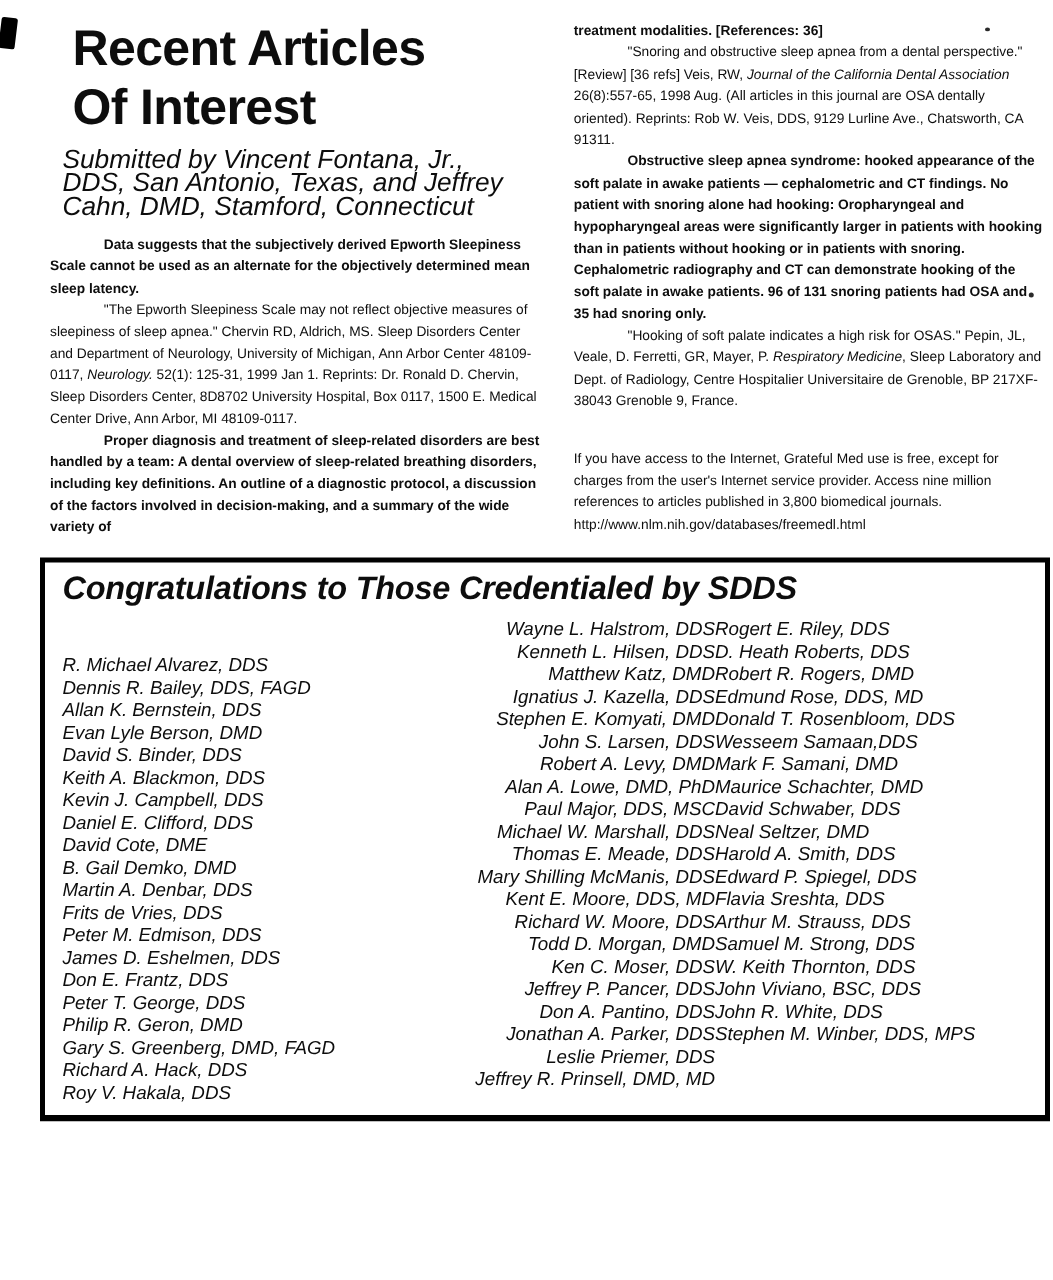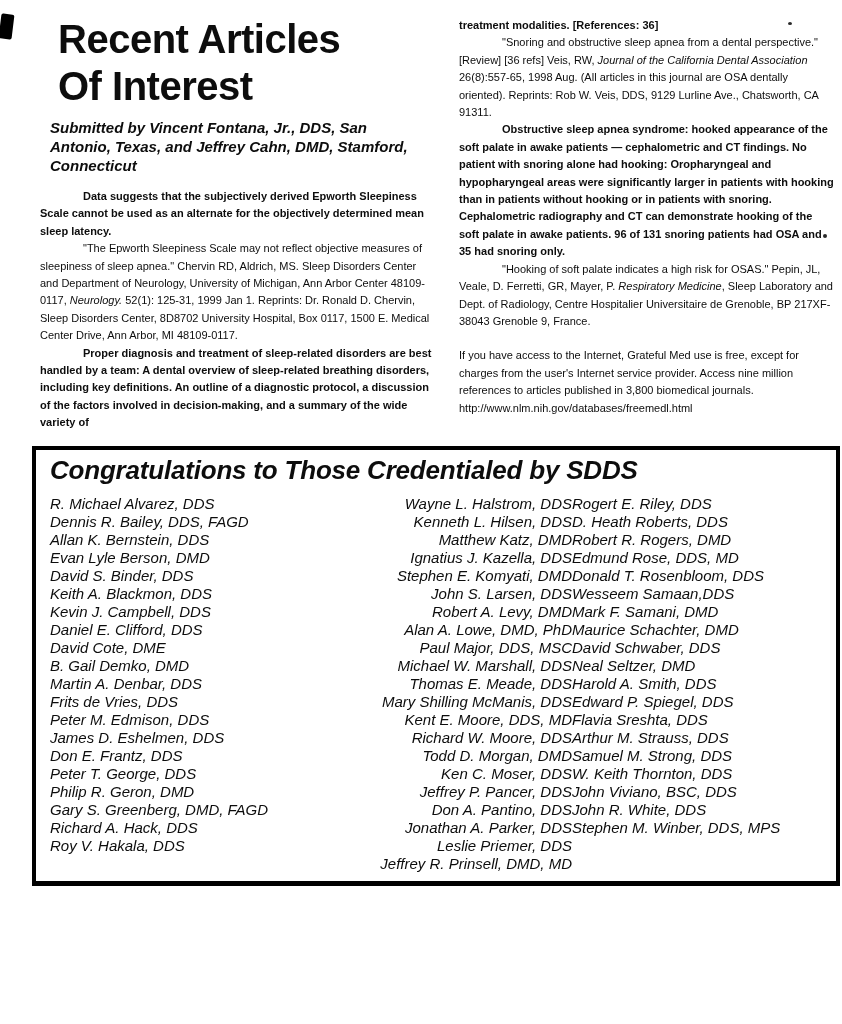--- a/index.html
+++ b/index.html
@@ -17,45 +17,45 @@
   
   .columns { display: flex; gap: 23px; }
   .col-left  { width: 396px; flex: none; }
   .col-right { width: 375px; flex: none; padding-top: 1px; }
 
   .title {
     font-size: 40px; line-height: 47px; font-weight: bold;
     letter-spacing: -0.5px; margin: 0 0 8px 18px;
   }
   .byline {
-    font-style: italic; font-weight: bold;
-    font-size: 15px; line-height: 19px;
+    font-style: italic; font-weight: normal;
+    font-size: 21px; line-height: 19px;
     margin: 0 0 13px 10px; width: 362px;
   }
   .para { font-size: 11px; line-height: 17.4px; margin: 0; }
   .indent { text-indent: 43px; }
   .bold { font-weight: bold; }
   .jitalic { font-style: italic; }
-  .gap-top { margin-top: 17px; }
+  .gap-top { margin-top: 29px; }
 
   
   .credentials-box {
     margin-top: 14px; margin-left: -8px;
     width: 808px;
     border: 4px solid #000000;
     border-bottom-width: 5px;
     padding: 5px 10px 8px 14px;
     font-style: italic;
   }
   .credentials-title {
     font-size: 26px; line-height: 31px; font-weight: bold;
     letter-spacing: -0.2px; margin: 0 0 9px 0;
   }
   .names-columns { display: flex; }
-  .names-col-1 { width: 250px; flex: none; }
+  .names-col-1 { width: 250px; flex: none; margin-top: 29px; }
   .names-col-2 { width: 272px; flex: none; text-align: right; }
   .names-col-3 { flex: 1; }
   .name-item { font-size: 15px; line-height: 18px; white-space: nowrap; }
 
   
   .smudge {
     position: absolute; left: 0; top: 14px;
     width: 13px; height: 25px; background: #000;
     border-radius: 2px; transform: rotate(7deg);
   }

